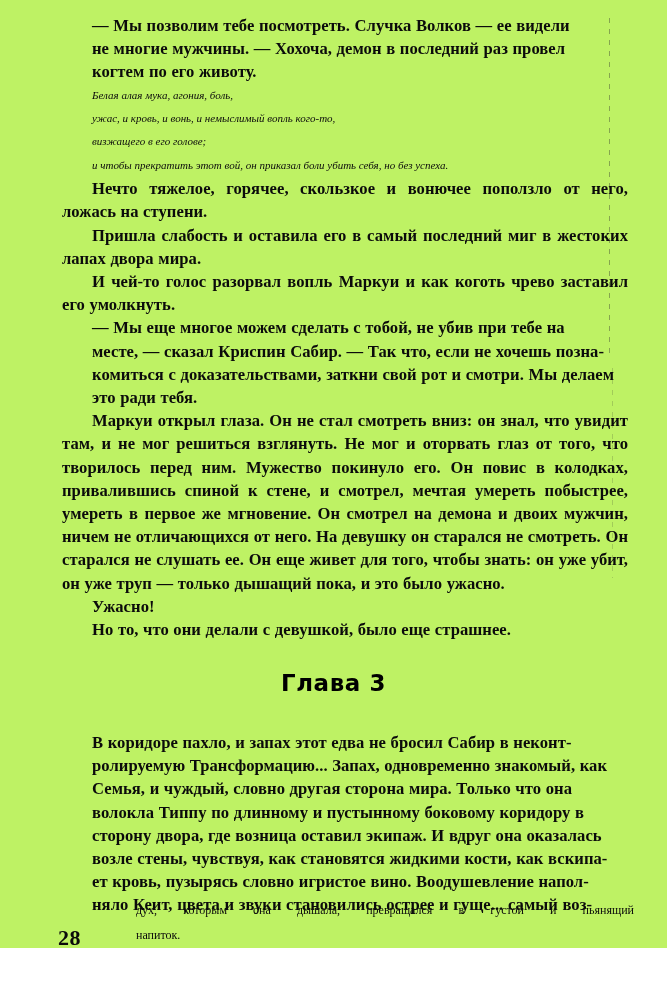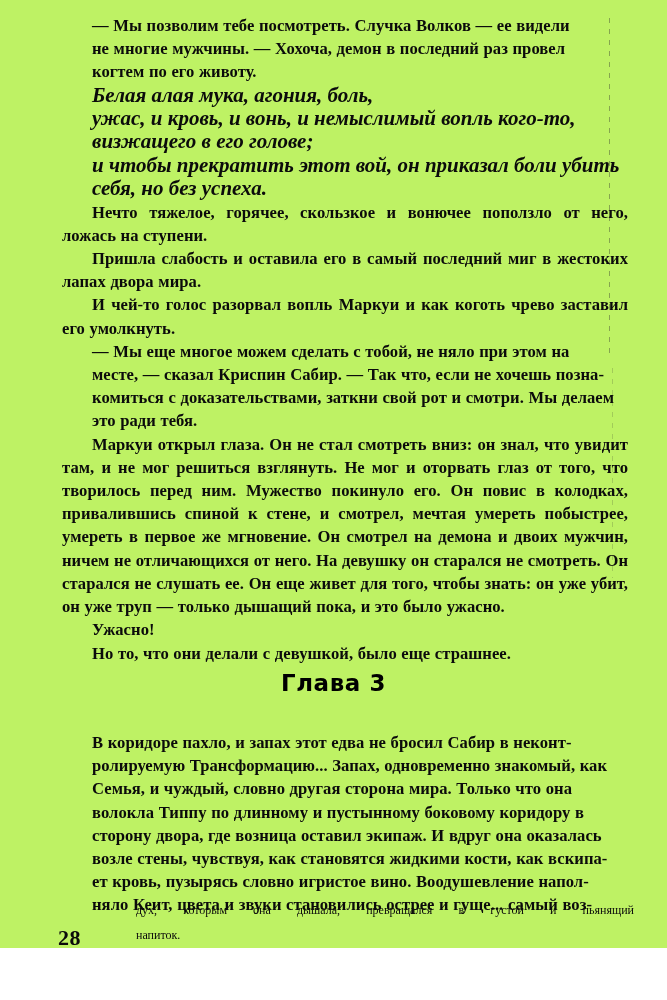--- a/index.html
+++ b/index.html
@@ -44,22 +44,22 @@
     font-weight: 600;
     letter-spacing: 0.05px;
     word-spacing: 0.4px;
     hyphens: manual;
   }
 
   
   .verse {
     margin: 0;
     font-style: italic;
-    font-weight: 700;
-    font-size: 21px;
+    font-weight: 400;
+    font-size: 11px;
     line-height: 23.4px;
   }
   .verse .vline {
     display: block;
     white-space: nowrap;
   }
   .verse .vline.ind {
     padding-left: 30px;
   }
   .verse .vline.wrapline {
@@ -154,21 +154,21 @@
         <span class="vline ind">ужас, и кровь, и вонь, и немыслимый вопль кого-то,</span>
         <span class="vline ind">визжащего в его голове;</span>
         <span class="vline wrapline">и чтобы прекратить этот вой, он приказал боли убить себя, но без успеха.</span>
       </div>
 
       <p class="para">Нечто тяжелое, горячее, скользкое и вонючее поползло от него, ложась на ступени.</p>
       <p class="para">Пришла слабость и оставила его в самый последний миг в жестоких лапах двора мира.</p>
       <p class="para">И чей-то голос разорвал вопль Маркуи и как коготь чрево заставил его умолкнуть.</p>
 
       <p class="para">
-        <span style="display: block; white-space: nowrap; text-indent: 30px; text-align: justify;">— Мы еще многое можем сделать с тобой, не няло при этом на</span>
+        <span style="display: block; white-space: nowrap; text-indent: 30px; text-align: justify;">— Мы еще многое можем сделать с тобой, не убив при тебе на</span>
         <span style="display: block; white-space: nowrap; text-align: justify;">месте, — сказал Криспин Сабир. — Так что, если не хочешь позна-</span>
         <span style="display: block; white-space: nowrap; text-align: justify;">комиться с доказательствами, заткни свой рот и смотри. Мы делаем</span>
         <span style="display: block; white-space: nowrap;">это ради тебя.</span>
       </p>
 
       <p class="para">Маркуи открыл глаза. Он не стал смотреть вниз: он знал, что увидит там, и не мог решиться взглянуть. Не мог и оторвать глаз от того, что творилось перед ним. Мужество покинуло его. Он повис в колодках, привалившись спиной к стене, и смотрел, мечтая умереть побыстрее, умереть в первое же мгновение. Он смотрел на демона и двоих мужчин, ничем не отличающихся от него. На девушку он старался не смотреть. Он старался не слушать ее. Он еще живет для того, чтобы знать: он уже убит, он уже труп — только дышащий пока, и это было ужасно.</p>
 
       <p class="para">Ужасно!</p>
       <p class="para">Но то, что они делали с девушкой, было еще страшнее.</p>
 

